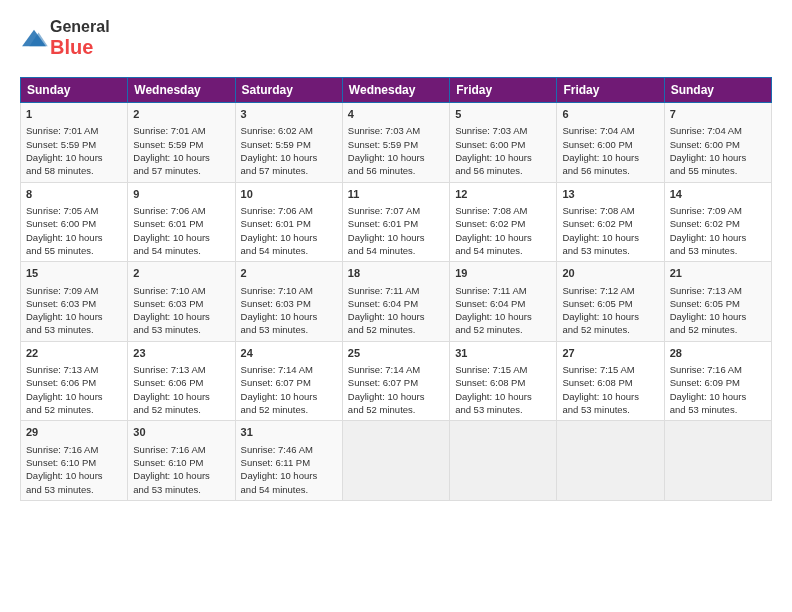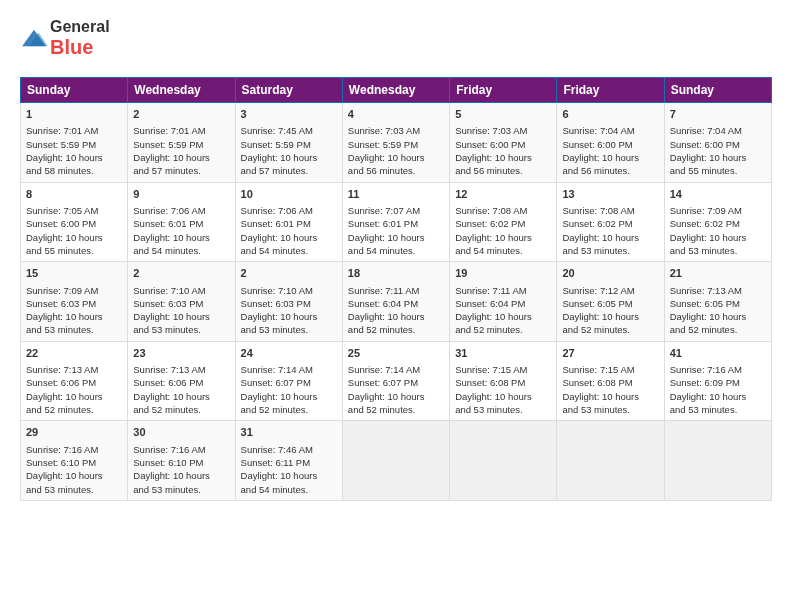--- a/index.html
+++ b/index.html
@@ -109,21 +109,21 @@
           <th>Wednesday</th>
           <th>Friday</th>
           <th>Friday</th>
           <th>Sunday</th>
         </tr>
     </thead>
     <tbody id="calendar-body">
     <tr>
           <td><span class="day-num">1</span><span>Sunrise: 7:01 AM</span><br><span>Sunset: 5:59 PM</span><br><span>Daylight: 10 hours</span><br><span>and 58 minutes.</span></td>
           <td><span class="day-num">2</span><span>Sunrise: 7:01 AM</span><br><span>Sunset: 5:59 PM</span><br><span>Daylight: 10 hours</span><br><span>and 57 minutes.</span></td>
-          <td><span class="day-num">3</span><span>Sunrise: 7:45 AM</span><br><span>Sunset: 5:59 PM</span><br><span>Daylight: 10 hours</span><br><span>and 57 minutes.</span></td>
+          <td><span class="day-num">3</span><span>Sunrise: 6:02 AM</span><br><span>Sunset: 5:59 PM</span><br><span>Daylight: 10 hours</span><br><span>and 57 minutes.</span></td>
           <td><span class="day-num">4</span><span>Sunrise: 7:03 AM</span><br><span>Sunset: 5:59 PM</span><br><span>Daylight: 10 hours</span><br><span>and 56 minutes.</span></td>
           <td><span class="day-num">5</span><span>Sunrise: 7:03 AM</span><br><span>Sunset: 6:00 PM</span><br><span>Daylight: 10 hours</span><br><span>and 56 minutes.</span></td>
           <td><span class="day-num">6</span><span>Sunrise: 7:04 AM</span><br><span>Sunset: 6:00 PM</span><br><span>Daylight: 10 hours</span><br><span>and 56 minutes.</span></td>
           <td><span class="day-num">7</span><span>Sunrise: 7:04 AM</span><br><span>Sunset: 6:00 PM</span><br><span>Daylight: 10 hours</span><br><span>and 55 minutes.</span></td>
         </tr>
         <tr>
           <td><span class="day-num">8</span><span>Sunrise: 7:05 AM</span><br><span>Sunset: 6:00 PM</span><br><span>Daylight: 10 hours</span><br><span>and 55 minutes.</span></td>
           <td><span class="day-num">9</span><span>Sunrise: 7:06 AM</span><br><span>Sunset: 6:01 PM</span><br><span>Daylight: 10 hours</span><br><span>and 54 minutes.</span></td>
           <td><span class="day-num">10</span><span>Sunrise: 7:06 AM</span><br><span>Sunset: 6:01 PM</span><br><span>Daylight: 10 hours</span><br><span>and 54 minutes.</span></td>
           <td><span class="day-num">11</span><span>Sunrise: 7:07 AM</span><br><span>Sunset: 6:01 PM</span><br><span>Daylight: 10 hours</span><br><span>and 54 minutes.</span></td>
@@ -140,21 +140,21 @@
           <td><span class="day-num">20</span><span>Sunrise: 7:12 AM</span><br><span>Sunset: 6:05 PM</span><br><span>Daylight: 10 hours</span><br><span>and 52 minutes.</span></td>
           <td><span class="day-num">21</span><span>Sunrise: 7:13 AM</span><br><span>Sunset: 6:05 PM</span><br><span>Daylight: 10 hours</span><br><span>and 52 minutes.</span></td>
         </tr>
         <tr>
           <td><span class="day-num">22</span><span>Sunrise: 7:13 AM</span><br><span>Sunset: 6:06 PM</span><br><span>Daylight: 10 hours</span><br><span>and 52 minutes.</span></td>
           <td><span class="day-num">23</span><span>Sunrise: 7:13 AM</span><br><span>Sunset: 6:06 PM</span><br><span>Daylight: 10 hours</span><br><span>and 52 minutes.</span></td>
           <td><span class="day-num">24</span><span>Sunrise: 7:14 AM</span><br><span>Sunset: 6:07 PM</span><br><span>Daylight: 10 hours</span><br><span>and 52 minutes.</span></td>
           <td><span class="day-num">25</span><span>Sunrise: 7:14 AM</span><br><span>Sunset: 6:07 PM</span><br><span>Daylight: 10 hours</span><br><span>and 52 minutes.</span></td>
           <td><span class="day-num">31</span><span>Sunrise: 7:15 AM</span><br><span>Sunset: 6:08 PM</span><br><span>Daylight: 10 hours</span><br><span>and 53 minutes.</span></td>
           <td><span class="day-num">27</span><span>Sunrise: 7:15 AM</span><br><span>Sunset: 6:08 PM</span><br><span>Daylight: 10 hours</span><br><span>and 53 minutes.</span></td>
-          <td><span class="day-num">41</span><span>Sunrise: 7:16 AM</span><br><span>Sunset: 6:09 PM</span><br><span>Daylight: 10 hours</span><br><span>and 53 minutes.</span></td>
+          <td><span class="day-num">28</span><span>Sunrise: 7:16 AM</span><br><span>Sunset: 6:09 PM</span><br><span>Daylight: 10 hours</span><br><span>and 53 minutes.</span></td>
         </tr>
         <tr>
           <td><span class="day-num">29</span><span>Sunrise: 7:16 AM</span><br><span>Sunset: 6:10 PM</span><br><span>Daylight: 10 hours</span><br><span>and 53 minutes.</span></td>
           <td><span class="day-num">30</span><span>Sunrise: 7:16 AM</span><br><span>Sunset: 6:10 PM</span><br><span>Daylight: 10 hours</span><br><span>and 53 minutes.</span></td>
           <td><span class="day-num">31</span><span>Sunrise: 7:46 AM</span><br><span>Sunset: 6:11 PM</span><br><span>Daylight: 10 hours</span><br><span>and 54 minutes.</span></td>
           <td class="empty-cell"></td>
           <td class="empty-cell"></td>
           <td class="empty-cell"></td>
           <td class="empty-cell"></td>
         </tr>

